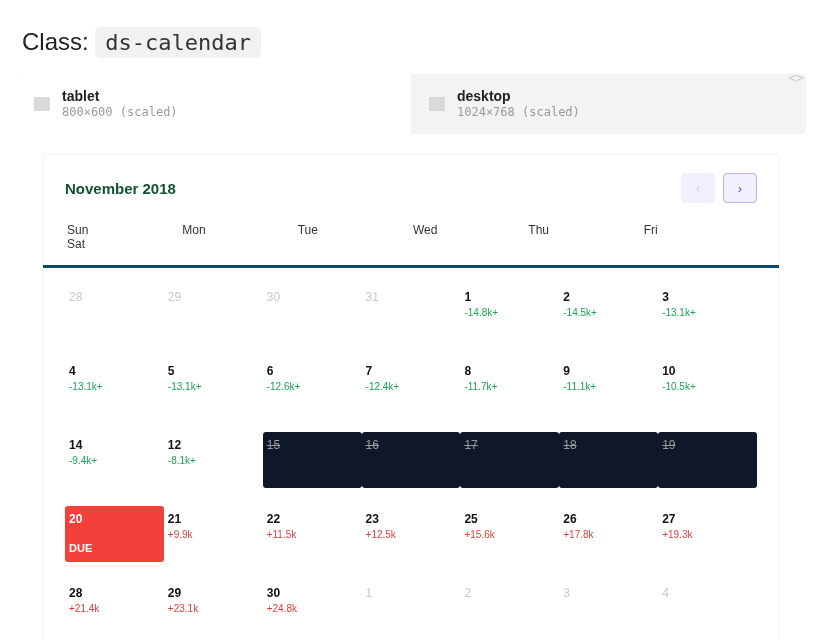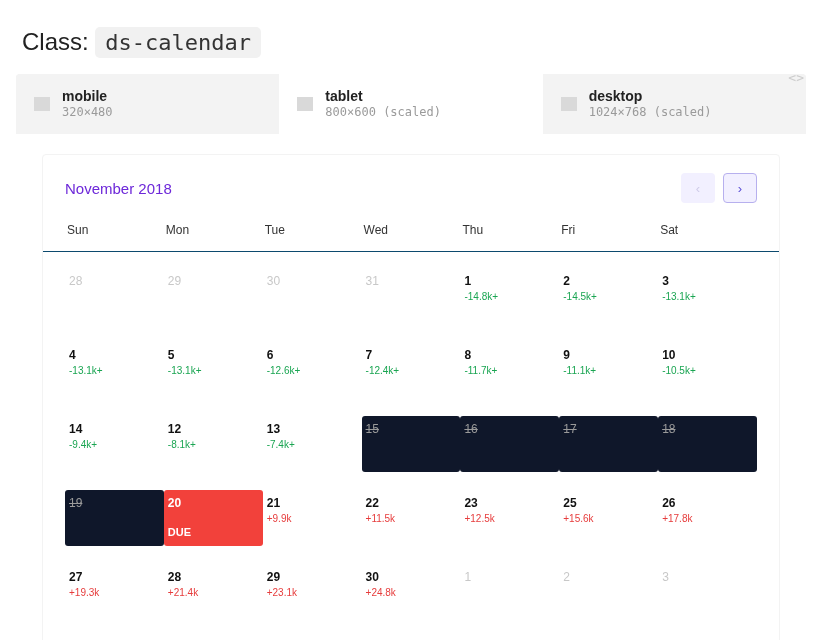--- a/index.html
+++ b/index.html
@@ -84,22 +84,22 @@
     box-shadow: 0 1px 1px rgba(0,0,0,0.02);
   }
   .cal-header {
     display: flex;
     align-items: center;
     justify-content: space-between;
     padding: 18px 22px 14px;
   }
   .cal-title {
     font-size: 15px;
-    font-weight: 400;
-    color: #6d28d9;
+    font-weight: 700;
+    color: #14532d;
   }
   .nav-btns { display: flex; gap: 8px; }
   .nav-btn {
     width: 34px;
     height: 30px;
     border-radius: 4px;
     display: flex;
     align-items: center;
     justify-content: center;
     font-size: 13px;
@@ -110,23 +110,23 @@
     background: #f2f0ff;
     color: #cfcbe8;
   }
   .nav-btn.next {
     background: #f2f0ff;
     border: 1px solid #b7b0ee;
     color: #5a4fd6;
   }
   .dow-row {
     display: grid;
-    grid-template-columns: repeat(7, 1fr);
+    grid-template-columns: repeat(6, 1fr);
     padding: 6px 22px 14px;
-    border-bottom: 1px solid #0c4a6e;
+    border-bottom: 3px solid #0c4a6e;
   }
   .dow {
     font-size: 12px;
     color: #333;
     font-weight: 400;
     text-align: left;
     padding-left: 2px;
   }
   .grid {
     display: grid;
@@ -177,27 +177,20 @@
 <body>
 
 <div class="page-header">
   <span>Class: </span>
   <span class="cls">ds-calendar</span>
 </div>
 
 <div class="code-toggle">&lt;&gt;</div>
 
 <div class="tabs">
-  <div class="tab">
-    <div class="swatch"></div>
-    <div class="txt">
-      <span class="lbl">mobile</span>
-      <span class="dims">320×480</span>
-    </div>
-  </div>
   <div class="tab active">
     <div class="swatch"></div>
     <div class="txt">
       <span class="lbl">tablet</span>
       <span class="dims">800×600 (scaled)</span>
     </div>
   </div>
   <div class="tab">
     <div class="swatch"></div>
     <div class="txt">
@@ -283,24 +276,20 @@
           <div class="val green">-10.5k+</div>
         </div>
         <div class="cell">
           <div class="dnum">14</div>
           <div class="val green">-9.4k+</div>
         </div>
         <div class="cell">
           <div class="dnum">12</div>
           <div class="val green">-8.1k+</div>
         </div>
-        <div class="cell">
-          <div class="dnum">13</div>
-          <div class="val green">-7.4k+</div>
-        </div>
         <div class="cell strike">
           <div class="dnum">15</div>
         </div>
         <div class="cell strike">
           <div class="dnum">16</div>
         </div>
         <div class="cell strike">
           <div class="dnum">17</div>
         </div>
         <div class="cell strike">

